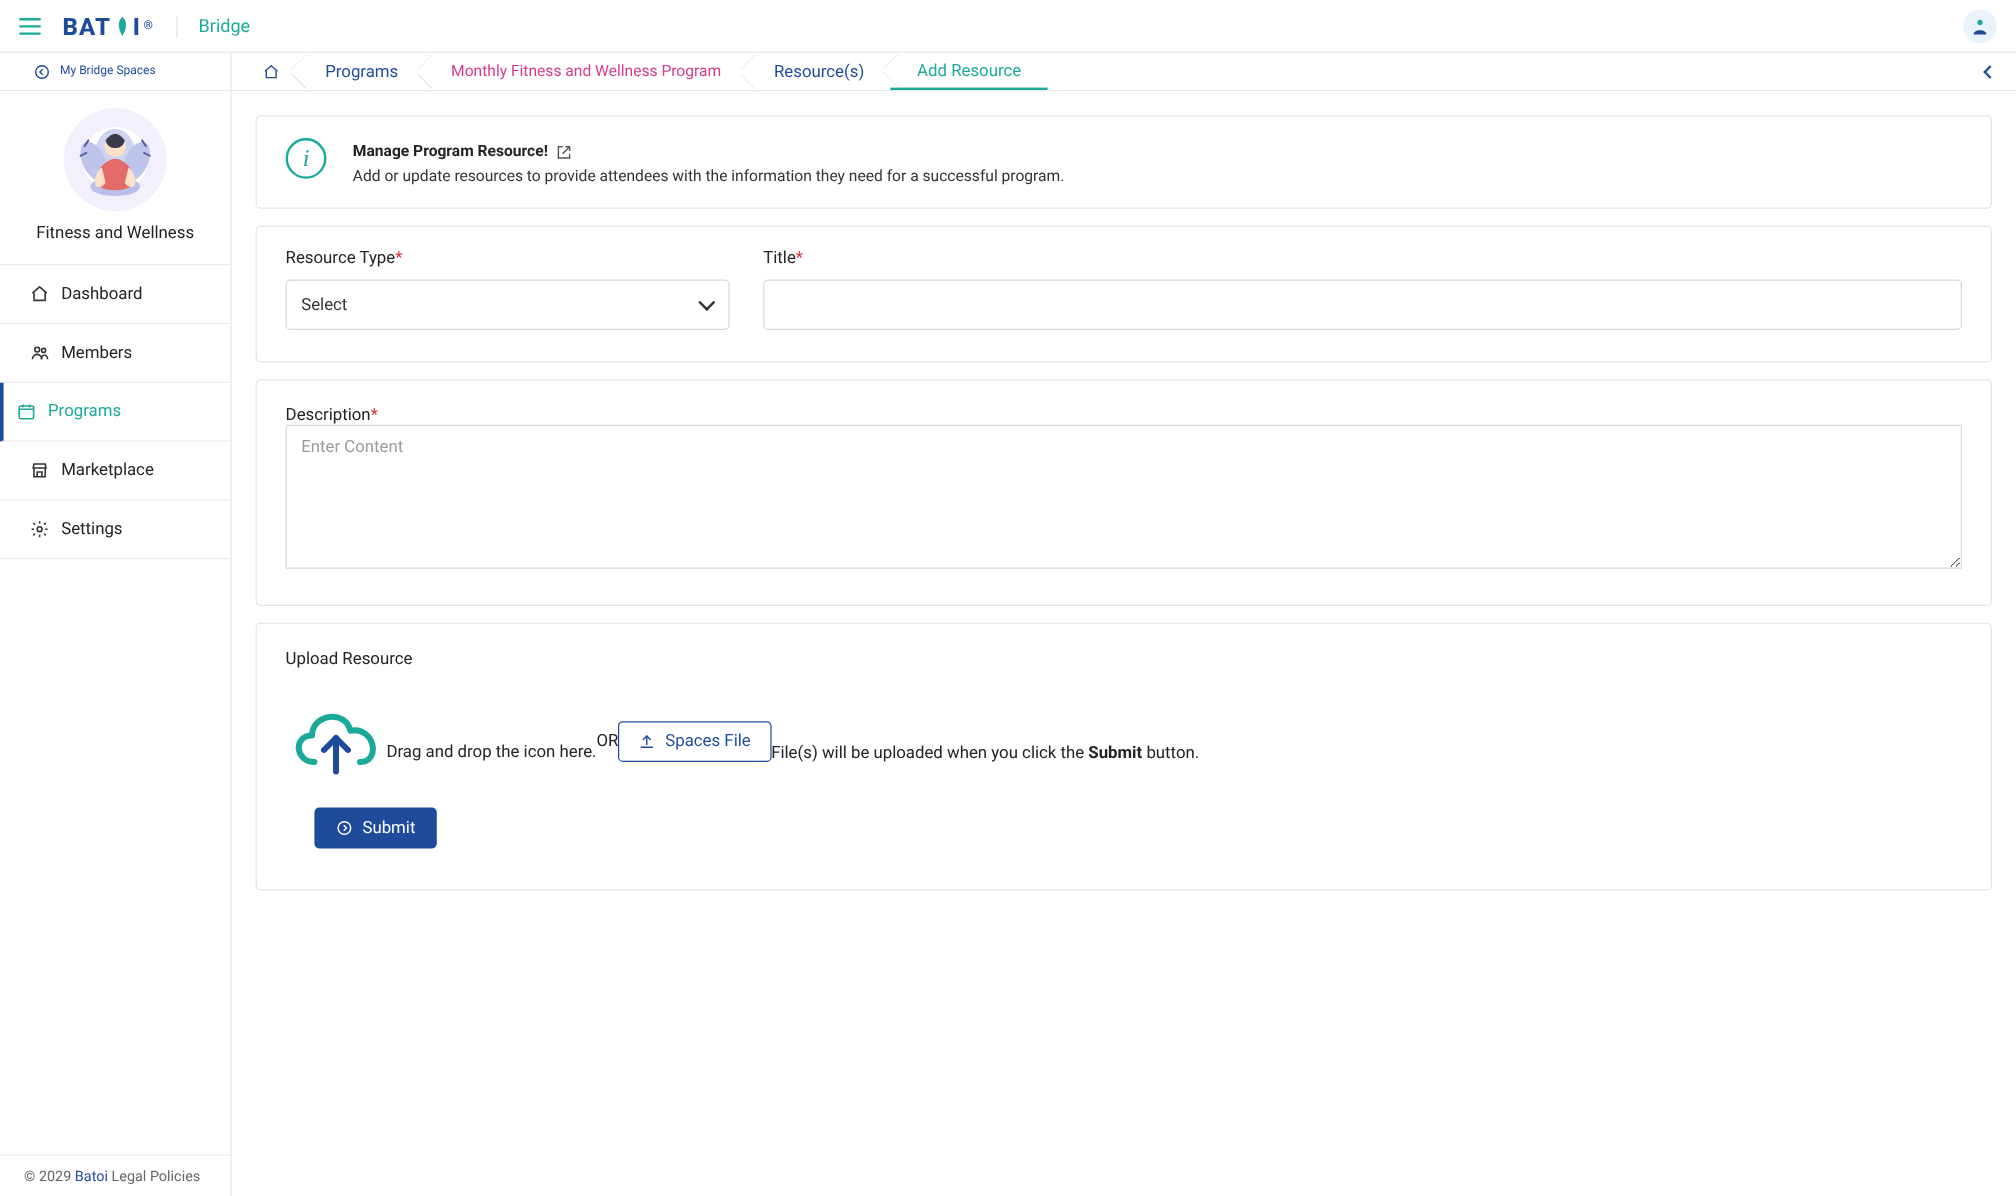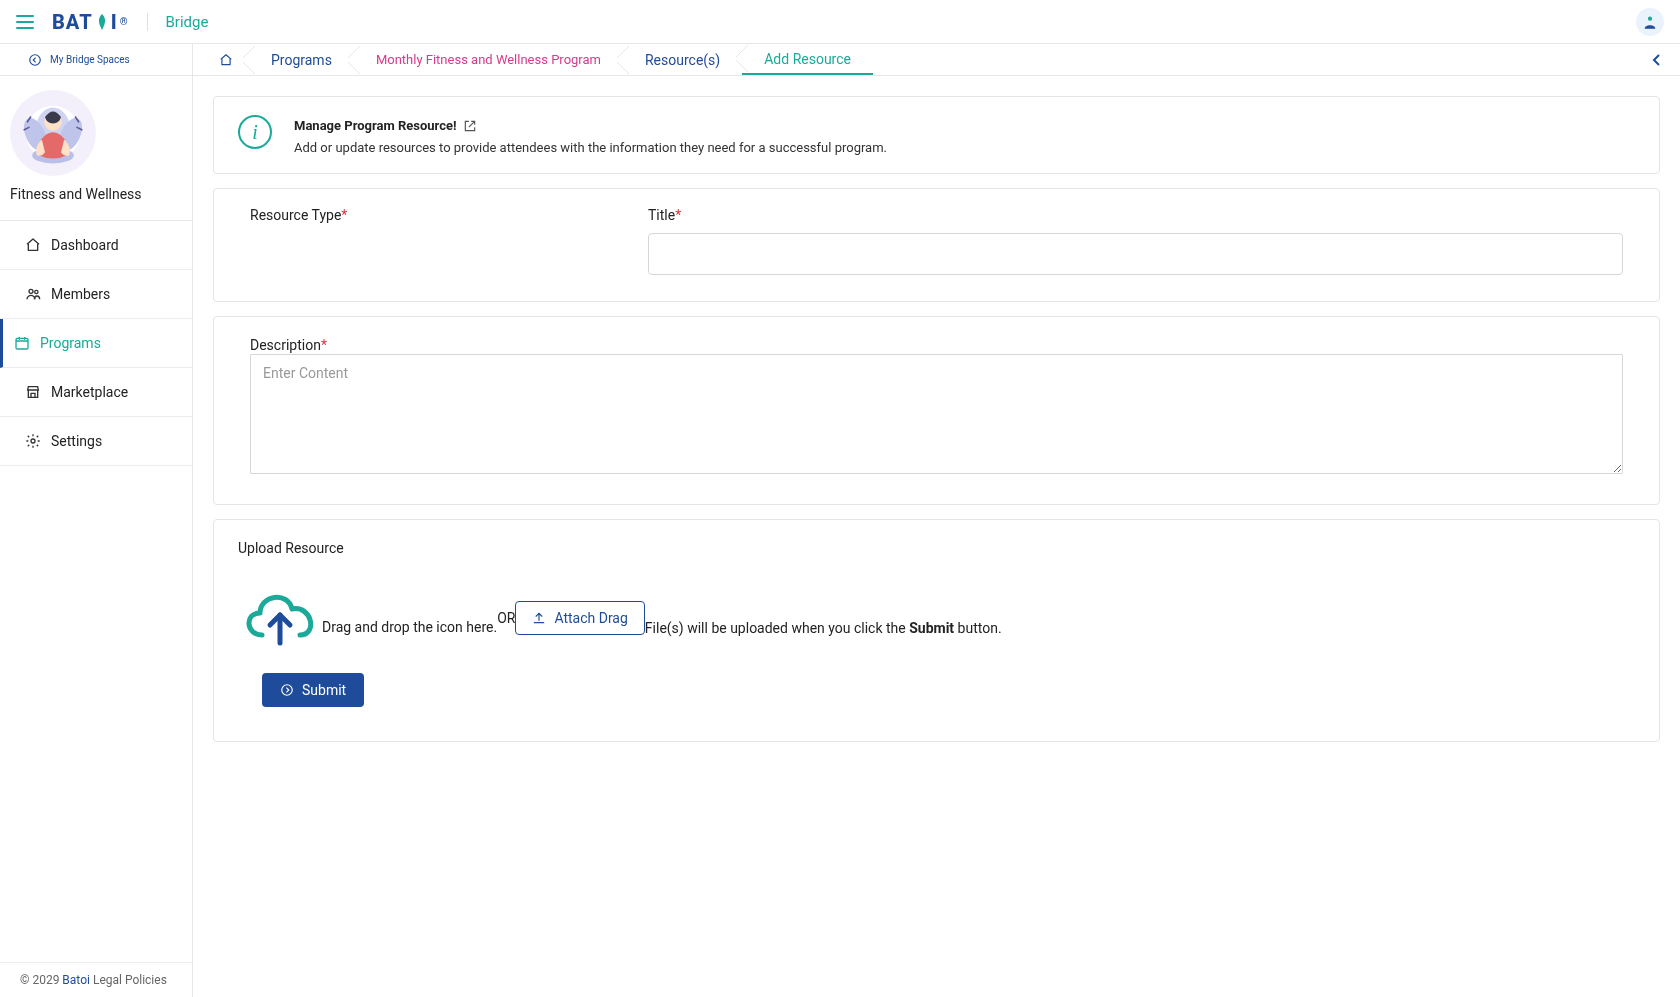--- a/index.html
+++ b/index.html
@@ -32,39 +32,39 @@
     }
     .crumb.crumb-home { padding: 0 16px; }
     .crumb-blue { color: #1e4c9b; }
     .crumb-pink { color: #d53b8c; font-family: "Menlo", "Consolas", monospace; font-size: 13px; }
     .crumb-green { color: #1baa9a; border-bottom: 2px solid #1baa9a; }
     .collapse-icon { margin-left: auto; padding: 0 18px; display: flex; align-items: center; color: #1e4c9b; cursor: pointer; }
 
     
     .layout { display: flex; height: calc(100% - 76px); }
     .sidebar { width: 193px; border-right: 1px solid #e7e7e7; display: flex; flex-direction: column; }
-    .space-header { display: flex; flex-direction: column; align-items: flex-start; padding: 14px 10px 18px; border-bottom: 1px solid #e7e7e7; }
+    .space-header { display: flex; flex-direction: column; align-items: center; padding: 14px 10px 18px; border-bottom: 1px solid #e7e7e7; }
     .space-avatar { width: 86px; height: 86px; border-radius: 50%; display: flex; align-items: center; justify-content: center; background: radial-gradient(circle at center, #fff 44%, #f4f0fb 45%); position: relative; }
     .space-title { margin-top: 10px; font-size: 14px; color: #232323; }
     .nav { list-style: none; }
     .nav li { display: flex; gap: 10px; padding: 16px 25px; font-size: 14px; color: #232323; border-bottom: 1px solid #ececec; cursor: pointer; }
     .nav li.active { color: #1baa9a; border-left: 3px solid #1e4c9b; padding-left: 11px; }
     .nav li.active .nav-label { color: #1baa9a; }
     .footer { margin-top: auto; padding: 10px 20px; font-size: 12px; color: #666; border-top: 1px solid #ececec; }
     .footer a { color: #1e4c9b; text-decoration: none; }
 
     
     .main { flex: 1; padding: 20px 20px 30px 20px; overflow: auto; }
     .panel { border: 1px solid #e5e5e5; border-radius: 4px; background: #fff; margin-bottom: 14px; }
     .info-panel { padding: 18px 24px; display: flex; align-items: flex-start; gap: 22px; }
     .info-icon { width: 34px; height: 34px; border: 2px solid #1baa9a; border-radius: 50%; color: #1baa9a; font-family: Georgia, serif; font-style: italic; font-size: 20px; display: flex; align-items: center; justify-content: center; flex-shrink: 0; }
     .info-title { font-size: 13px; font-weight: 700; display: inline-flex; align-items: center; gap: 6px; }
     .info-sub { font-size: 13px; color: #333; margin-top: 6px; }
 
-    .form-panel { padding: 18px 36px 26px; }
+    .form-panel { padding: 18px 24px 26px; }
     .form-row { display: flex; gap: 28px; }
     .form-col { flex: 1; display: flex; flex-direction: column; }
     .form-col.narrow { max-width: 370px; }
     .form-label { font-size: 14px; color: #232323; margin-bottom: 10px; }
     .req { color: #d9363e; }
     .select-wrap { position: relative; }
     .select, .text-input { width: 100%; height: 42px; border: 1px solid #d7d7d7; border-radius: 4px; padding: 0 12px; font-size: 14px; background: #fff; color: #333; appearance: none; }
     .select-wrap::after { content: ""; position: absolute; right: 14px; top: 50%; width: 8px; height: 8px; border-right: 2px solid #333; border-bottom: 2px solid #333; transform: translateY(-70%) rotate(45deg); pointer-events: none; }
     .textarea { width: 100%; min-height: 120px; border: 1px solid #d7d7d7; border-radius: 1px; padding: 10px 12px; font-size: 14px; resize: vertical; font-family: inherit; }
     .textarea::placeholder { color: #9a9a9a; }
@@ -230,20 +230,25 @@
             </svg>
         </div>
         <div class="info-sub">Add or update resources to provide attendees with the information they need for a successful program.</div>
       </div>
     </section>
 
     <section class="panel form-panel">
       <div class="form-row">
         <div class="form-col narrow">
           <label class="form-label"><span>Resource Type</span><span class="req">*</span></label>
+          <div class="select-wrap">
+            <select class="select">
+              <option>Select</option>
+            </select>
+          </div>
         </div>
         <div class="form-col">
           <label class="form-label"><span>Title</span><span class="req">*</span></label>
           <input type="text" class="text-input" style="">
         </div>
       </div>
     </section>
 
     <section class="panel form-panel">
       <label class="form-label"><span>Description</span><span class="req">*</span></label>
@@ -261,21 +266,21 @@
           </g>
         </svg>
         <div class="dnd-text">Drag and drop the icon here.</div>
         <div class="or-text">OR</div>
         <button type="button" class="attach-btn">
           <svg class="ico-sm" viewBox="0 0 24 24" fill="none" stroke="#1e4c9b" stroke-width="2" stroke-linecap="round" stroke-linejoin="round">
               <path d="M12 16V4"></path>
               <path d="M7 9l5-5 5 5"></path>
               <path d="M4 20h16"></path>
             </svg>
-          <span>Attach Drag</span>
+          <span>Spaces File</span>
         </button>
         <div class="hint">
           <span>File(s) will be uploaded when you click the </span><b>Submit</b><span> button.</span>
         </div>
       </div>
       <div class="submit-bar">
         <button type="button" class="submit-btn">
           <svg class="ico-sm" viewBox="0 0 24 24" fill="none" stroke="#fff" stroke-width="2">
               <circle cx="12" cy="12" r="9"></circle>
               <path d="M11 8l4 4-4 4"></path>

